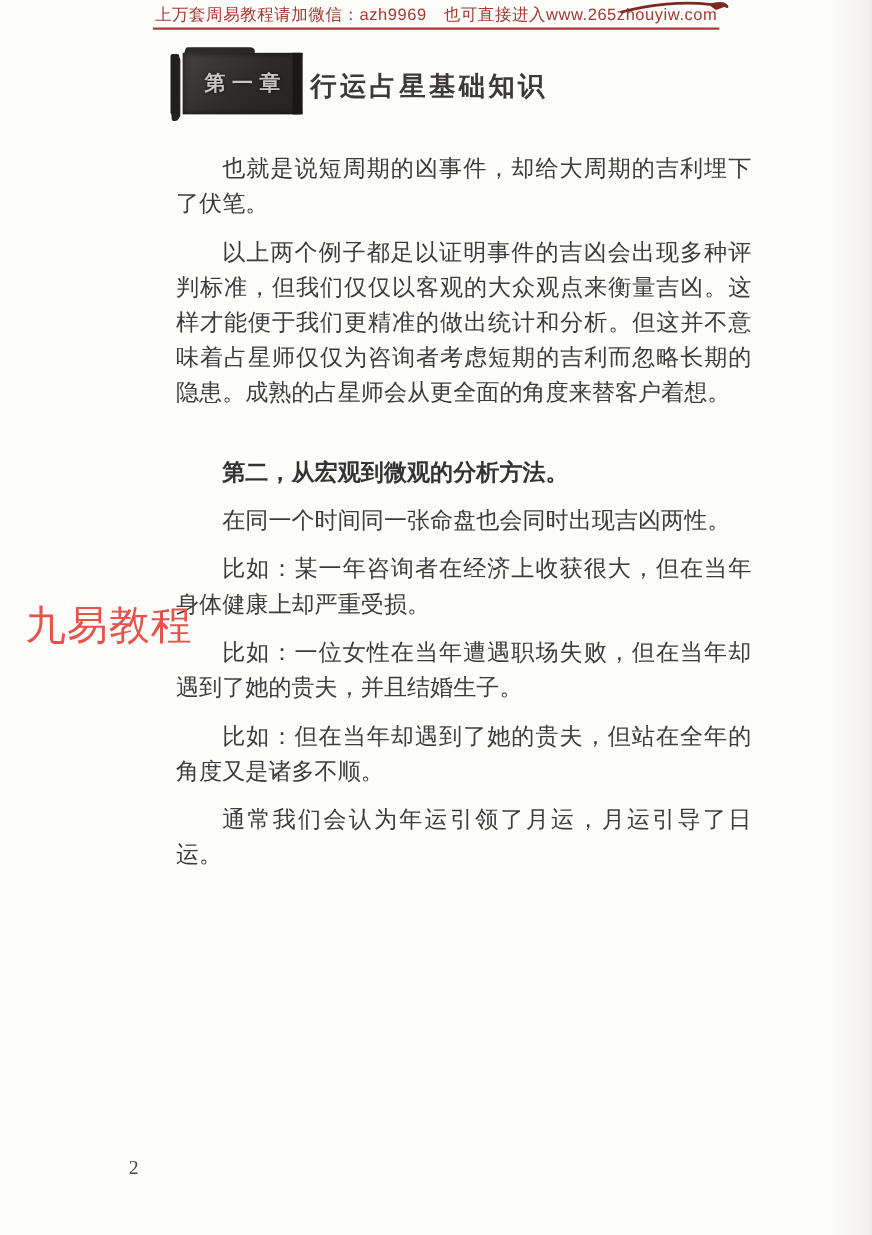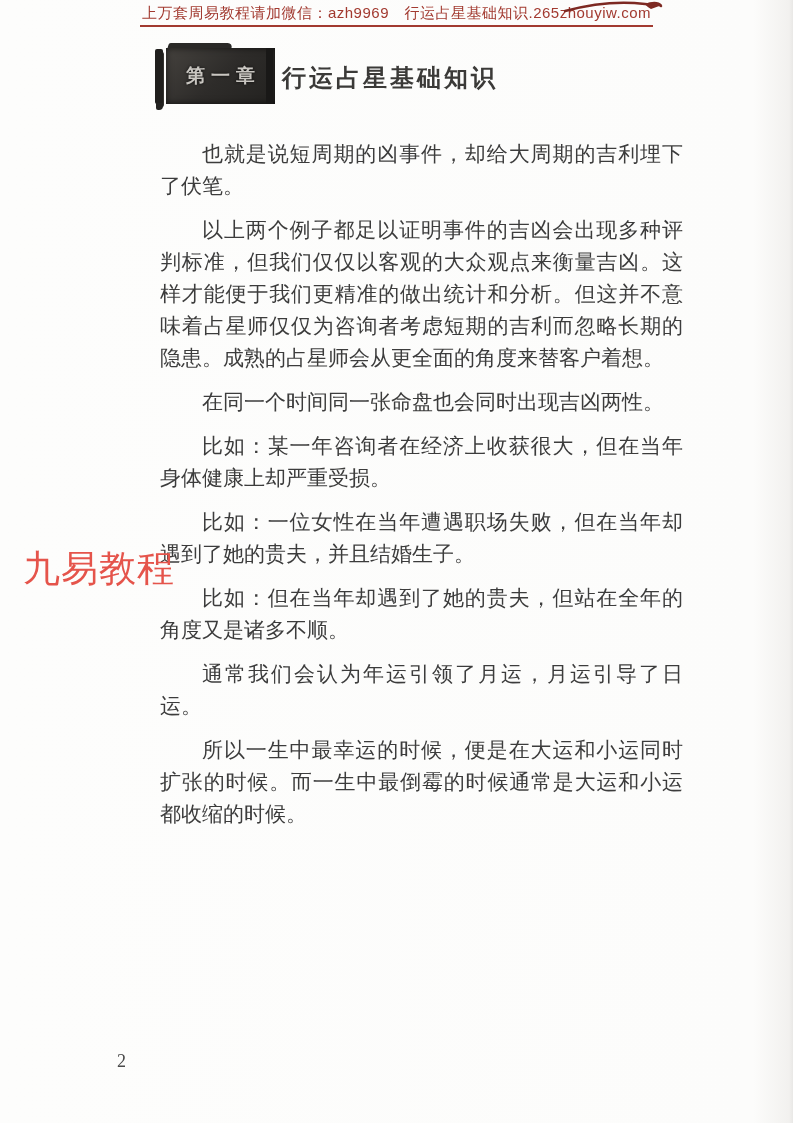--- a/index.html
+++ b/index.html
@@ -86,21 +86,21 @@
     font-size: 18px; color: #4a4a4a;
     font-family: "Liberation Serif", "DejaVu Serif", serif;
   }
 </style>
 </head>
 <body>
 
 <div class="page">
 
   <div class="promo">
-    <span class="promo-text">上万套周易教程请加微信：azh9969　行运占星基础知识.265zhouyiw.com</span>
+    <span class="promo-text">上万套周易教程请加微信：azh9969　也可直接进入www.265zhouyiw.com</span>
   </div>
 
   <svg class="swoosh" width="102" height="15" viewBox="0 0 102 15" aria-hidden="true">
     <path d="M2 11 C 28 4, 58 1, 82 4 C 89 5, 94 3, 98 6" stroke="#7d2922" stroke-width="2.4" fill="none" stroke-linecap="round"></path>
     <path d="M82 4 C 89 1, 96 1, 99 5 L 88 9 C 85 7, 83 6, 82 4 Z" fill="#7d2922"></path>
   </svg>
 
   <div class="chapter-row">
     <div class="badge">
       <div class="badge-curl-top"></div>
@@ -108,25 +108,25 @@
       <div class="badge-main">
         <span class="badge-label">第一章</span>
       </div>
     </div>
     <div class="chapter-title">行运占星基础知识</div>
   </div>
 
   <main class="body">
     <p>也就是说短周期的凶事件，却给大周期的吉利埋下了伏笔。</p>
     <p>以上两个例子都足以证明事件的吉凶会出现多种评判标准，但我们仅仅以客观的大众观点来衡量吉凶。这样才能便于我们更精准的做出统计和分析。但这并不意味着占星师仅仅为咨询者考虑短期的吉利而忽略长期的隐患。成熟的占星师会从更全面的角度来替客户着想。</p>
+    <p class="section-heading">第二，从宏观到微观的分析方法。</p>
     <p>在同一个时间同一张命盘也会同时出现吉凶两性。</p>
     <p>比如：某一年咨询者在经济上收获很大，但在当年身体健康上却严重受损。</p>
     <p>比如：一位女性在当年遭遇职场失败，但在当年却遇到了她的贵夫，并且结婚生子。</p>
     <p>比如：但在当年却遇到了她的贵夫，但站在全年的角度又是诸多不顺。</p>
     <p>通常我们会认为年运引领了月运，月运引导了日运。</p>
-    <p>所以一生中最幸运的时候，便是在大运和小运同时扩张的时候。而一生中最倒霉的时候通常是大运和小运都收缩的时候。</p>
   </main>
 
   <div class="watermark">九易教程</div>
 
   <div class="page-number">2</div>
 
 </div>
 
 </body></html>

